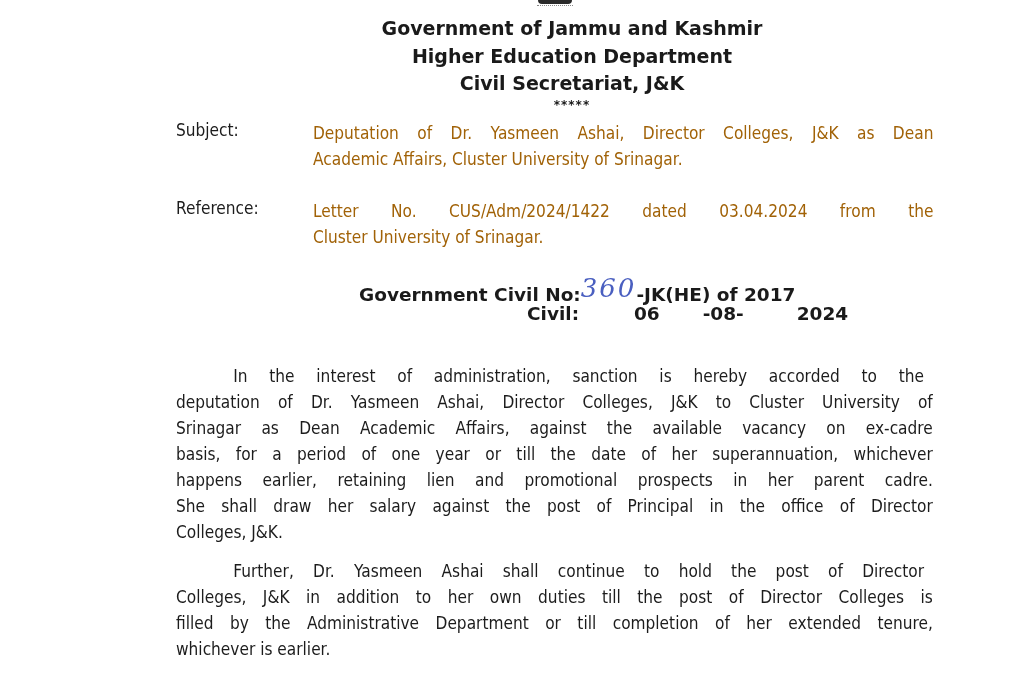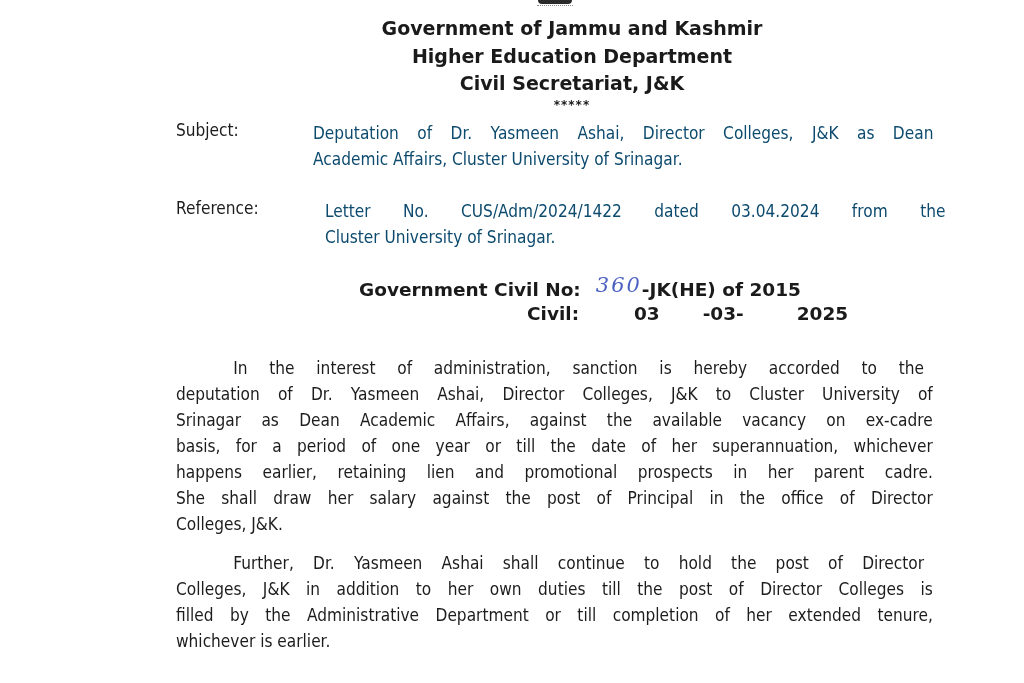--- a/index.html
+++ b/index.html
@@ -25,41 +25,40 @@
     .h2 { top: 45px; font-size: 19px; left: 60px; }
     .h3 { top: 72px; font-size: 19px; left: 60px; }
     .stars { top: 98px; font-size: 12px; left: 60px; letter-spacing: 1px; }
 
     .label {
       position: absolute; left: 176px; font-size: 17.5px; color: #1c1c1c;
       transform: scaleX(0.88); transform-origin: left top;
     }
     .block {
       position: absolute; left: 313px; width: 620px; font-size: 17.5px;
-      line-height: 26px; color: #0c4a6e;
+      line-height: 26px; color: #a16207;
     }
     .line {
       display: block; white-space: nowrap;
       text-align-last: justify; text-align: justify;
     }
     .line.last { text-align-last: left; }
 
     .order {
       position: absolute; font-weight: bold; font-size: 18.5px; color: #1a1a1a;
       white-space: nowrap;
     }
     .handwritten {
       font-family: "DejaVu Serif", serif; font-style: italic; font-weight: normal;
-      color: #4a5fc0; font-size: 21px; position: relative; top: -4px;
+      color: #4a5fc0; font-size: 26px; position: relative; top: -4px;
       letter-spacing: 2px;
-      margin-left: 15px;
     }
     .para {
       position: absolute; left: 176px; width: 757px; font-size: 17.5px;
-      line-height: 26px; color: #1c1c1c;
+      line-height: 26px; color: #1c1c1c; margin-top: 8px;
     }
   </style>
 </head>
 <body>
 
 <div>
   <div class="emblem"></div>
   <div class="emblem-text"></div>
 </div>
 
@@ -73,38 +72,38 @@
 <div>
   <div class="label" style="top:120px;">Subject:</div>
   <div class="block" style="top:120px;">
     <span class="line" style="transform:scaleX(0.88);transform-origin:left;width:705px;">Deputation of Dr. Yasmeen Ashai, Director Colleges, J&amp;K as Dean</span>
     <span class="line last" style="transform:scaleX(0.88);transform-origin:left;width:705px;">Academic Affairs, Cluster University of Srinagar.</span>
   </div>
 </div>
 
 <div>
   <div class="label" style="top:198px;">Reference:</div>
-  <div class="block" style="top:198px;margin-left:12px;">
+  <div class="block" style="top:198px;">
     <span class="line" style="transform:scaleX(0.88);transform-origin:left;width:705px;">Letter No. CUS/Adm/2024/1422 dated 03.04.2024 from the</span>
     <span class="line last" style="transform:scaleX(0.88);transform-origin:left;width:705px;">Cluster University of Srinagar.</span>
   </div>
 </div>
 
 <div>
   <div class="order" style="left:359px; top:277px;">
-    <span>Government Civil No:</span><span class="handwritten">360</span><span>-JK(HE) of 2015</span>
+    <span>Government Civil No:</span><span class="handwritten">360</span><span>-JK(HE) of 2017</span>
   </div>
   <div class="order" style="left:527px; top:303px;">
     <span>Civil:</span>
     <span style="display:inline-block; width:42px;"></span>
-    <span>03</span>
+    <span>06</span>
     <span style="display:inline-block; width:30px;"></span>
-    <span>-03-</span>
+    <span>-08-</span>
     <span style="display:inline-block; width:40px;"></span>
-    <span>2025</span>
+    <span>2024</span>
   </div>
 </div>
 
 <div class="para" style="top:355px;">
   <span class="line" style="padding-left:65px; transform:scaleX(0.88);transform-origin:left;width:785px;">In the interest of administration, sanction is hereby accorded to the</span>
   <span class="line" style="transform:scaleX(0.88);transform-origin:left;width:860px;">deputation of Dr. Yasmeen Ashai, Director Colleges, J&amp;K to Cluster University of</span>
   <span class="line" style="transform:scaleX(0.88);transform-origin:left;width:860px;">Srinagar as Dean Academic Affairs, against the available vacancy on ex-cadre</span>
   <span class="line" style="transform:scaleX(0.88);transform-origin:left;width:860px;">basis, for a period of one year or till the date of her superannuation, whichever</span>
   <span class="line" style="transform:scaleX(0.88);transform-origin:left;width:860px;">happens earlier, retaining lien and promotional prospects in her parent cadre.</span>
   <span class="line" style="transform:scaleX(0.88);transform-origin:left;width:860px;">She shall draw her salary against the post of Principal in the office of Director</span>

